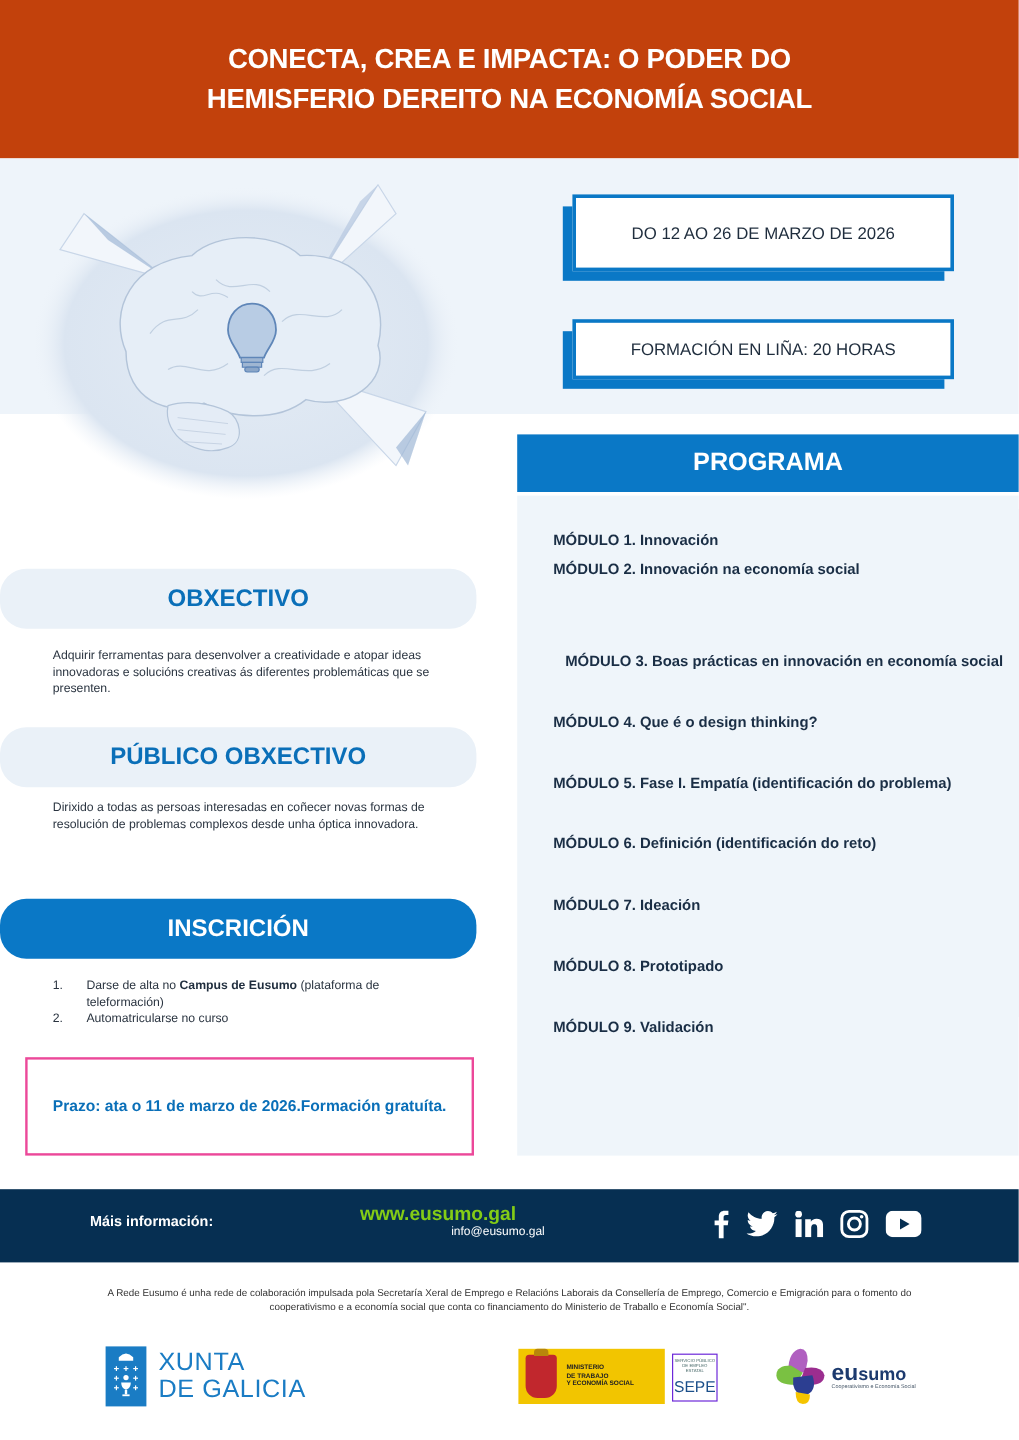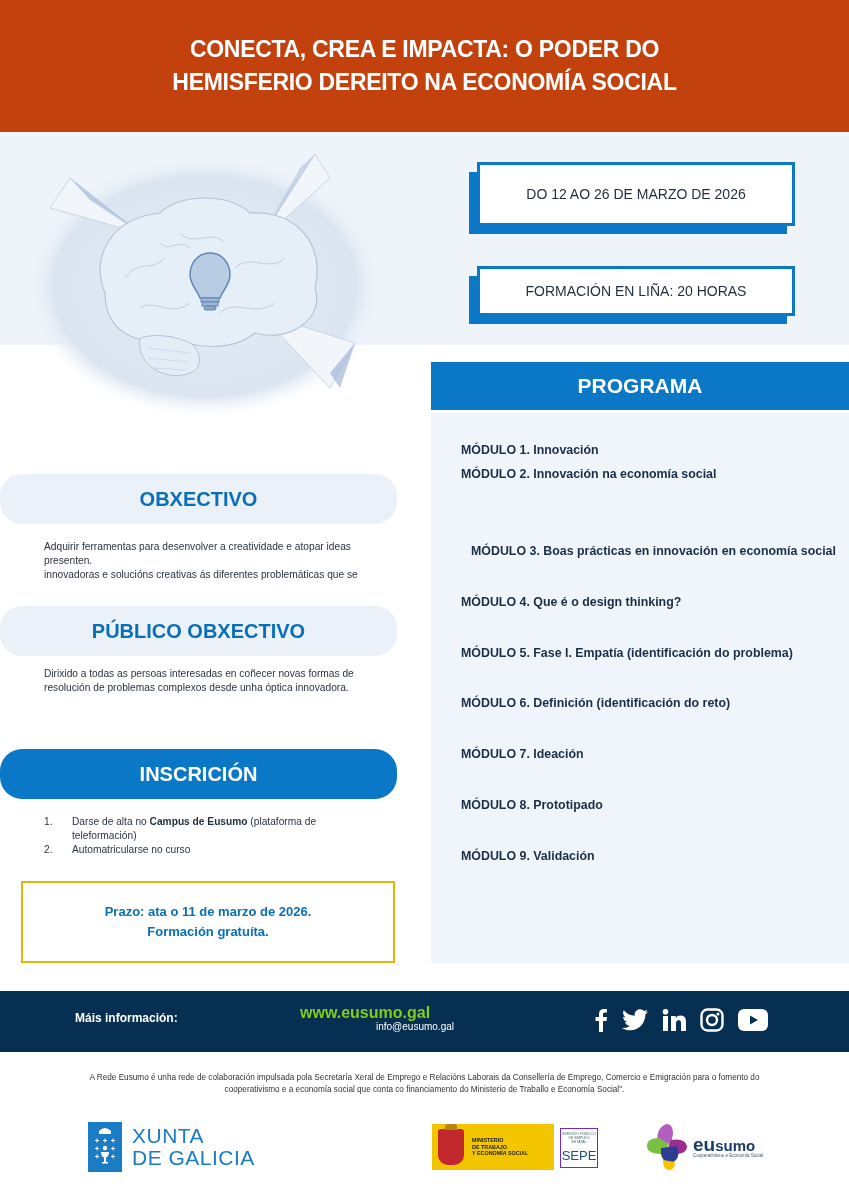--- a/index.html
+++ b/index.html
@@ -51,22 +51,22 @@
 
   .para { position: absolute; left: 44px; width: 345px; font-size: 10.2px; line-height: 14px; color: #2a3440; }
 
   .steps { position: absolute; left: 44px; top: 815px; width: 340px; font-size: 10.2px; line-height: 14px; color: #2a3440; }
   .step { display: flex; }
   .step .n { width: 28px; flex: none; }
   .step b { font-weight: bold; color: #1f2d3d; }
 
   .deadline {
     position: absolute; left: 21px; top: 881px; width: 374px; height: 82px;
-    border: 2px solid #eab308; background: #fff;
-    display: flex; flex-direction: column; align-items: center; justify-content: center;
+    border: 2px solid #ec4899; background: #fff;
+    display: flex; flex-direction: row; align-items: center; justify-content: center;
     color: #0a6fb8; font-weight: bold; font-size: 13px; line-height: 20px;
   }
 
   .footer {
     position: absolute; left: 0; top: 991px; width: 849px; height: 61px;
     background: #062f52;
   }
   .footer .more { position: absolute; left: 75px; top: 20px; color: #fff; font-weight: bold; font-size: 12px; }
   .footer .web { position: absolute; left: 300px; top: 13px; width: 230px; text-align: left; color: #84cc16; font-size: 16px; font-weight: bold; }
   .footer .mail { position: absolute; left: 300px; top: 30px; width: 230px; text-align: center; color: #fff; font-size: 10px; }
@@ -150,22 +150,22 @@
 <div class="module" style="top:595px;">MÓDULO 4. Que é o design thinking?</div>
 <div class="module" style="top:646px;">MÓDULO 5. Fase I. Empatía (identificación do problema)</div>
 <div class="module" style="top:696px;">MÓDULO 6. Definición (identificación do reto)</div>
 <div class="module" style="top:747px;">MÓDULO 7. Ideación</div>
 <div class="module" style="top:798px;">MÓDULO 8. Prototipado</div>
 <div class="module" style="top:849px;">MÓDULO 9. Validación</div>
 
 <div class="sec-header sec-light" style="top:474px;">OBXECTIVO</div>
 <div class="para" style="top:540px;">
   <div>Adquirir ferramentas para desenvolver a creatividade e atopar ideas</div>
+  <div>innovadoras e solucións creativas ás diferentes problemáticas que se</div>
   <div>presenten.</div>
-  <div>innovadoras e solucións creativas ás diferentes problemáticas que se</div>
 </div>
 
 <div class="sec-header sec-light" style="top:606px;">PÚBLICO OBXECTIVO</div>
 <div class="para" style="top:667px;">
   <div>Dirixido a todas as persoas interesadas en coñecer novas formas de</div>
   <div>resolución de problemas complexos desde unha óptica innovadora.</div>
 </div>
 
 <div class="sec-header sec-dark" style="top:749px;">INSCRICIÓN</div>
 <div class="steps">

